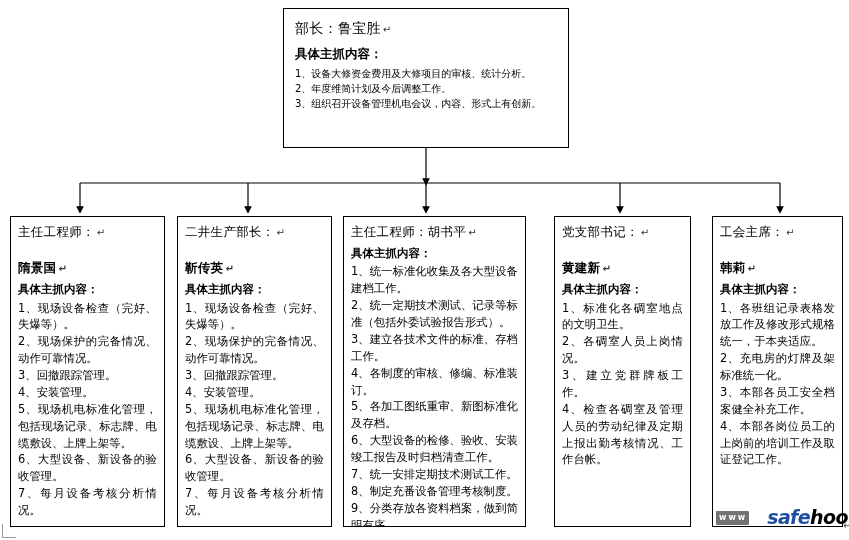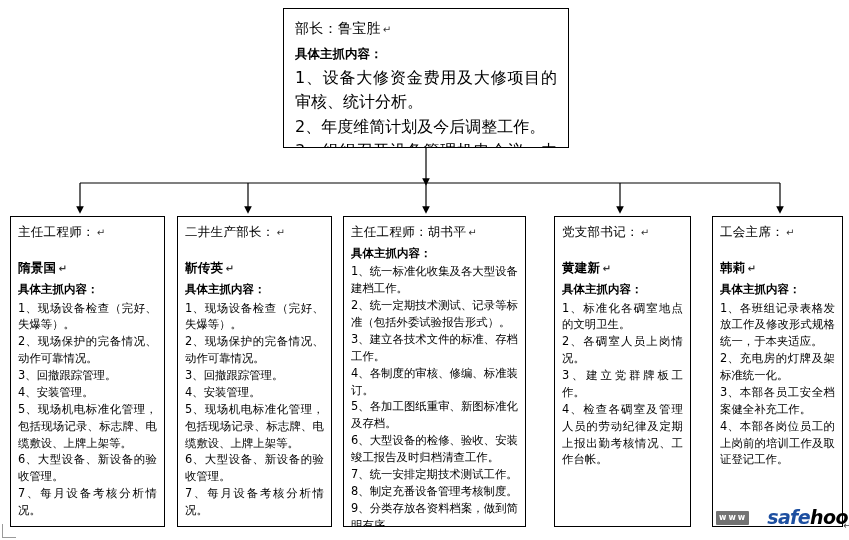--- a/index.html
+++ b/index.html
@@ -94,21 +94,21 @@
   }
 
   .duties-list {
     list-style: none;
     margin: 0;
     padding: 0;
     font-size: 11.4px;
     line-height: 1.48;
   }
   .root-box .duties-list {
-    font-size: 16px;
+    font-size: 10px;
     line-height: 1.52;
   }
   .duties-list li {
     margin: 0;
     padding: 0;
     text-align: justify;
     word-break: break-all;
   }
 
   .cr { 

